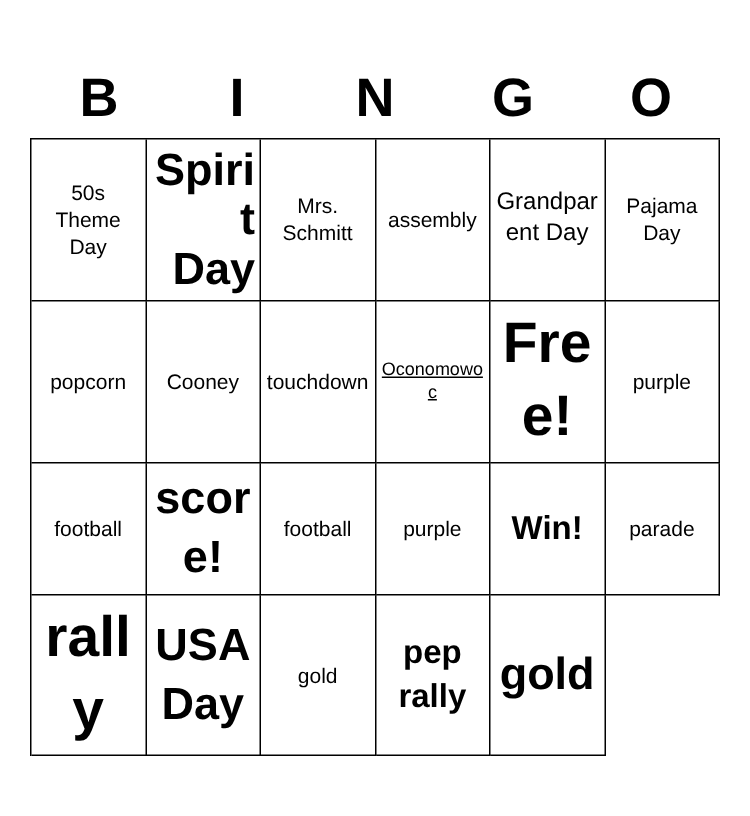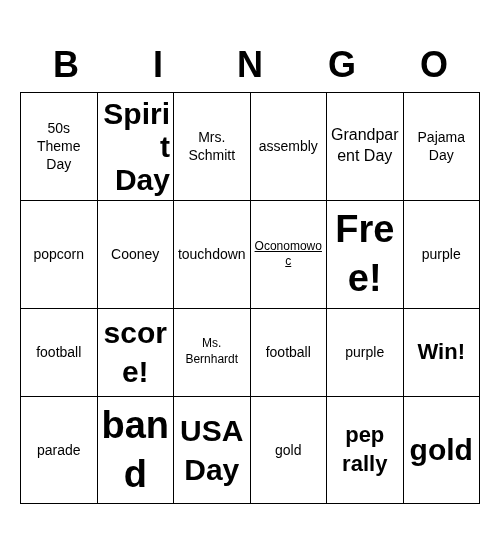--- a/index.html
+++ b/index.html
@@ -83,24 +83,23 @@
       <div class="bingo-cell" style="font-size: 16px;">Grandparent Day</div>
       <div class="bingo-cell">Pajama Day</div>
       <div class="bingo-cell">popcorn</div>
       <div class="bingo-cell">Cooney</div>
       <div class="bingo-cell">touchdown</div>
       <div class="bingo-cell" style="font-size: 12px; text-decoration: underline;">Oconomowoc</div>
       <div class="bingo-cell cell-xlarge">Free!</div>
       <div class="bingo-cell">purple</div>
       <div class="bingo-cell">football</div>
       <div class="bingo-cell cell-large">score!</div>
-      <div class="bingo-cell" style="font-size: 12px;">Ms. Bernhardt</div>
       <div class="bingo-cell">football</div>
       <div class="bingo-cell">purple</div>
       <div class="bingo-cell cell-medium-large">Win!</div>
       <div class="bingo-cell">parade</div>
-      <div class="bingo-cell cell-xlarge">band</div>
+      <div class="bingo-cell cell-xlarge">rally</div>
       <div class="bingo-cell cell-large">USA Day</div>
       <div class="bingo-cell">gold</div>
       <div class="bingo-cell cell-medium-large">pep rally</div>
       <div class="bingo-cell cell-large">gold</div>
     </div>
 </div>
 
 </body></html>

